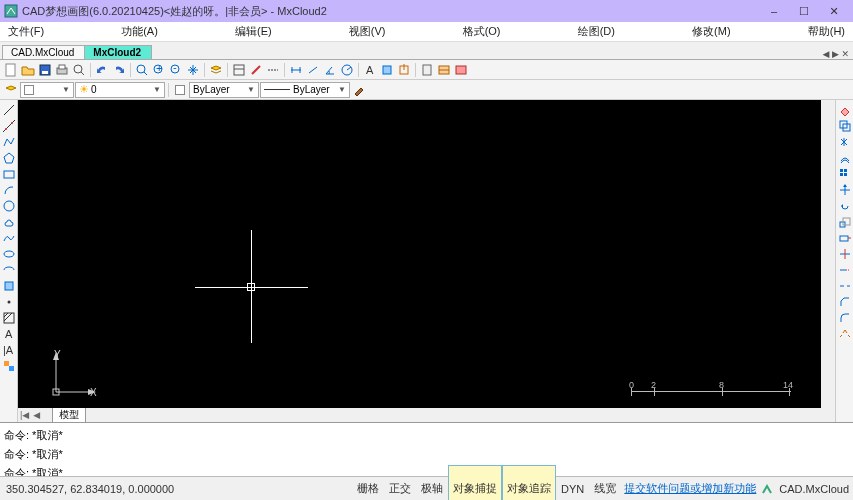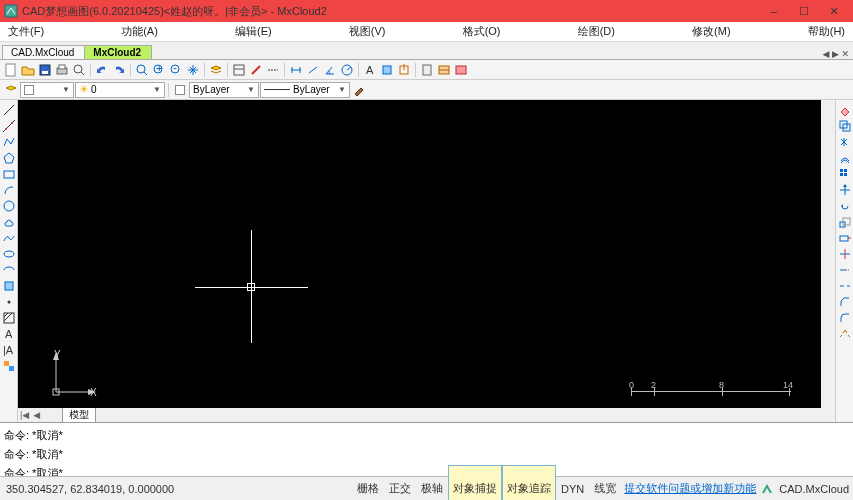--- a/index.html
+++ b/index.html
@@ -1,25 +1,25 @@
 <!DOCTYPE html>
 <html><head>
 <meta charset="utf-8">
 <style>
 * { margin: 0; padding: 0; box-sizing: border-box; font-family: "Microsoft YaHei", SimSun, sans-serif; font-size: 11px; }
 body { width: 853px; height: 500px; background: #f0f0f0; overflow: hidden; display: flex; flex-direction: column; }
-.titlebar { height: 22px; background: #ef4444; display: flex; align-items: center; padding: 9px 4px; }
+.titlebar { height: 22px; background: #c4b5fd; display: flex; align-items: center; padding: 9px 4px; }
 .titlebar .icon { width: 14px; height: 14px; margin-right: 4px; }
 .titlebar .title { flex: 1; color: #333; font-size: 11px; }
 .titlebar .wbtn { width: 30px; height: 20px; display: flex; align-items: center; justify-content: center; color: #333; }
 .menubar { height: 20px; background: #fff; display: flex; align-items: center; padding: 0 2px; border-bottom: 1px solid #ddd; justify-content: space-between; }
 .menubar .mitem { padding: 2px 6px; color: #222; }
 .tabbar { height: 18px; background: #f0f0f0; display: flex; align-items: flex-end; padding-left: 2px; border-bottom: 1px solid #aaa; }
 .tabbar .tab { padding: 1px 10px 1px 8px; border: 1px solid #aaa; border-bottom: none; margin-right: -1px; background: #f8f8f8; font-size: 10px; position: relative; }
-.tabbar .tab.active { background: #bef264; font-weight: bold; }
+.tabbar .tab.active { background: #5eead4; font-weight: bold; }
 .tabbar .spacer { flex: 1; }
 .tabbar .navicons { display: flex; gap: 2px; padding: 0 4px; font-size: 9px; color: #555; }
 .toolbar { background: #f4f4f4; border-bottom: 1px solid #ccc; display: flex; align-items: center; padding: 1px 3px; gap: 1px; height: 20px; }
 .toolbar .tbtn { width: 16px; height: 16px; display: inline-flex; align-items: center; justify-content: center; }
 .toolbar .sep { width: 1px; height: 14px; background: #ccc; margin: 0 2px; }
 .toolbar .combo { border: 1px solid #aaa; background: #fff; height: 16px; display: flex; align-items: center; padding: 0 3px; }
 .toolbar .combo .cv { flex: 1; font-size: 10px; }
 .toolbar .combo .arr { font-size: 8px; color: #555; margin-left: 2px; }
 .workarea { flex: 1; display: flex; background: #f0f0f0; }
 .ltoolbar { width: 18px; background: #f4f4f4; border-right: 1px solid #ccc; display: flex; flex-direction: column; align-items: center; gap: 2px; padding-top: 3px; }
@@ -31,21 +31,21 @@
 .crosshair-h { position: absolute; left: 177px; top: 187px; width: 113px; height: 1px; background: #fff; }
 .crosshair-box { position: absolute; left: 229px; top: 183px; width: 8px; height: 8px; border: 1px solid #fff; }
 .ucs { position: absolute; left: 30px; bottom: 8px; color: #ccc; }
 .ucs-y { position: absolute; left: 36px; bottom: 48px; color: #ccc; font-size: 10px; }
 .ucs-x { position: absolute; left: 72px; bottom: 10px; color: #ccc; font-size: 10px; }
 .scalebar { position: absolute; right: 30px; bottom: 10px; width: 160px; height: 14px; }
 .scalebar .line { position: absolute; bottom: 6px; left: 0; right: 0; height: 1px; background: #bbb; }
 .scalebar .tick { position: absolute; bottom: 2px; width: 1px; height: 8px; background: #bbb; }
 .scalebar .lbl { position: absolute; bottom: 8px; color: #bbb; font-size: 9px; }
 .hscroll { height: 14px; background: #f0f0f0; display: flex; align-items: center; }
-.hscroll .sheettab { border: 1px solid #999; background: #fff; padding: 0 6px; font-size: 10px; margin-left: 20px; }
+.hscroll .sheettab { border: 1px solid #999; background: #fff; padding: 0 6px; font-size: 10px; margin-left: 10px; }
 .hscroll .navarr { font-size: 9px; color: #666; padding: 0 2px; }
 .vscroll { width: 14px; background: #f0f0f0; }
 .cmdarea { height: 54px; background: #fff; border-top: 1px solid #999; font-family: SimSun, monospace; font-size: 11px; overflow: hidden; }
 .cmdline { padding: 0 4px; line-height: 13px; white-space: nowrap; margin-top: 6px; }
 .cmdinput-row { border: 2px solid #d33; margin: 0 2px; display: flex; align-items: center; padding: 0 2px; height: 15px; }
 .cmdinput-row .lbl { margin-right: 4px; }
 .cmdinput-row input { border: none; outline: none; font-family: SimSun, monospace; font-size: 11px; width: 180px; }
 .statusbar { height: 24px; background: #f0f0f0; border-top: 1px solid #bbb; display: flex; align-items: center; font-size: 10px; }
 .statusbar .coords { padding: 0 6px; color: #333; }
 .statusbar .spacer { flex: 1; }

